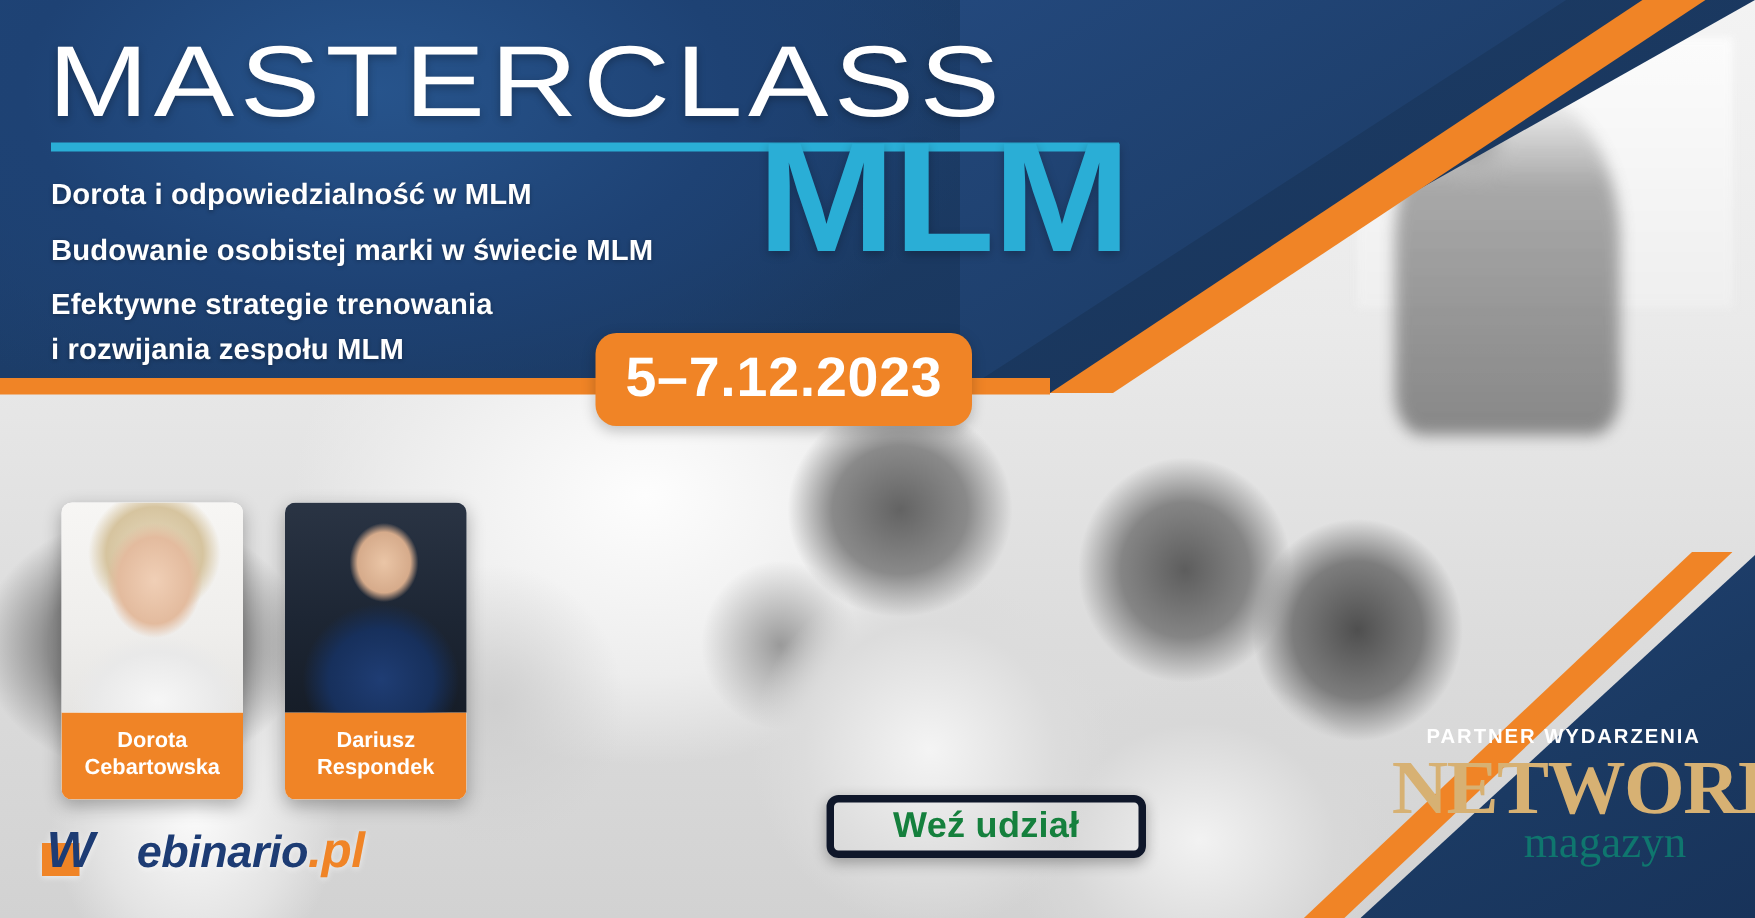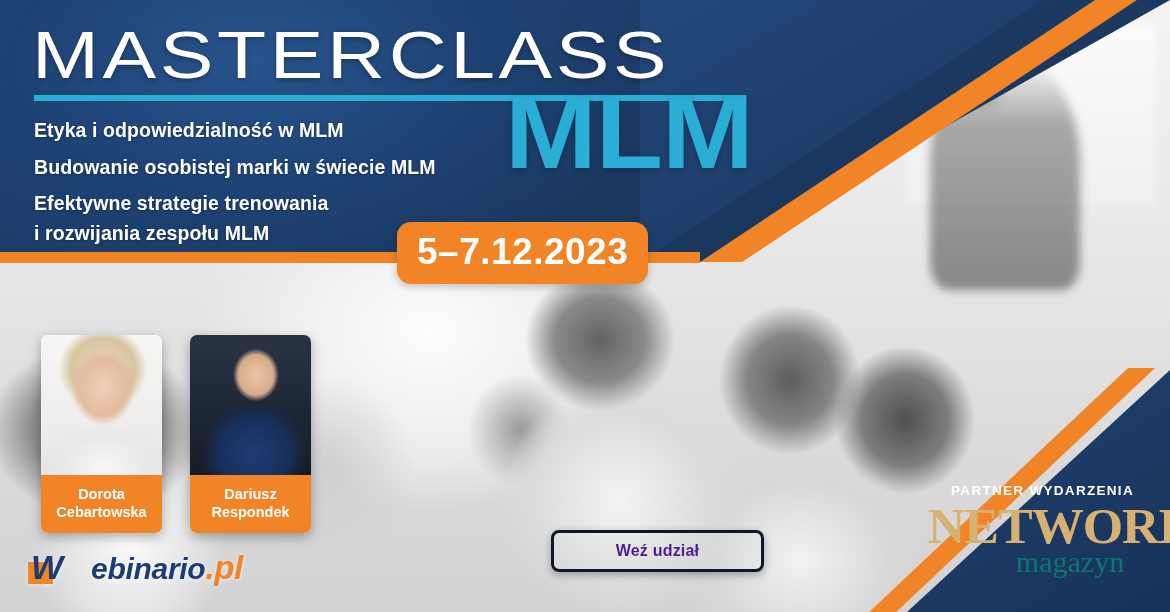--- a/index.html
+++ b/index.html
@@ -164,23 +164,23 @@
     line-height:1.22;
     padding:11px 4px 12px;
   }
 
   
   .cta{
     position:absolute; left:551px; top:530px;
     width:213px; height:42px;
     border-radius:8px;
     background:linear-gradient(180deg,#2d548f 0%, #224madd 1%, #214a80 50%, #1a3d6c 100%);
-    border:3px solid #0f172a;
-    color:#4c1d95;
-    font-size:16px; font-weight:bold;
+    border:5px solid #0f172a;
+    color:#15803d;
+    font-size:24px; font-weight:bold;
     display:flex; align-items:center; justify-content:center;
     box-shadow:0 3px 9px rgba(0,0,0,.30);
     letter-spacing:.2px;
   }
 
   
   .logo{
     position:absolute; left:30px; top:550px;
     display:flex; align-items:baseline;
     font-style:italic; font-weight:bold;
@@ -244,21 +244,21 @@
   <div class="orange-diag-top"></div>
   <div class="orange-rule"></div>
 
   <div class="title-wrap">
     <div class="masterclass">MASTERCLASS</div>
   </div>
   <div class="title-rule"></div>
   <div class="mlm">MLM</div>
 
   <div class="bullets">
-    <div class="bullet">Etyka i odpowiedzialność w MLM</div>
+    <div class="bullet">Dorota i odpowiedzialność w MLM</div>
     <div class="bullet">Budowanie osobistej marki w świecie MLM</div>
     <div class="bullet" style="margin-bottom:4px">Efektywne strategie trenowania</div>
     <div class="bullet">i rozwijania zespołu MLM</div>
   </div>
 
   <div class="date-badge">5–7.12.2023</div>
 
   <div class="speakers">
     <div class="spk-card">
       <div class="spk-photo spk-1"></div>

